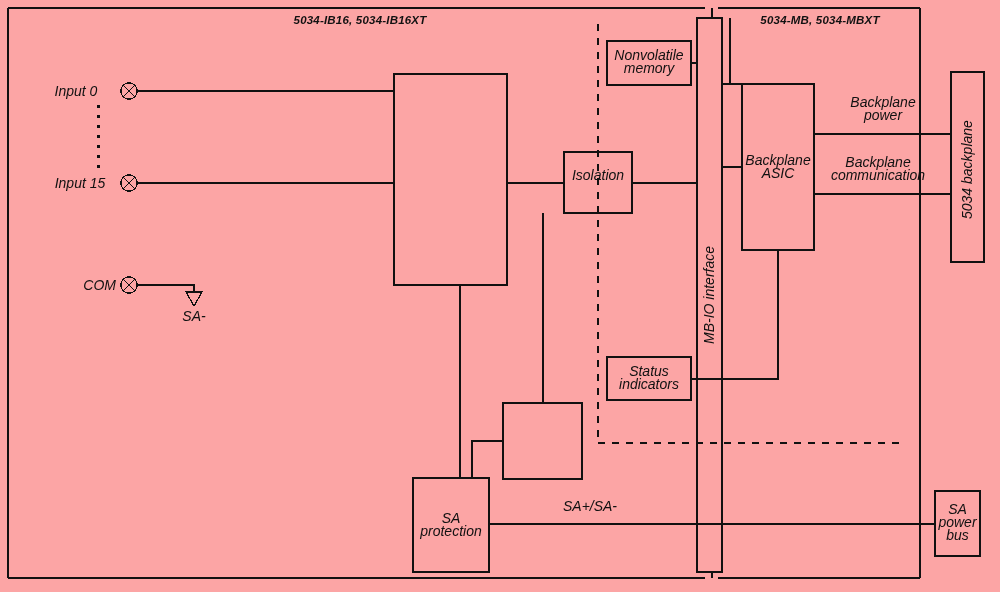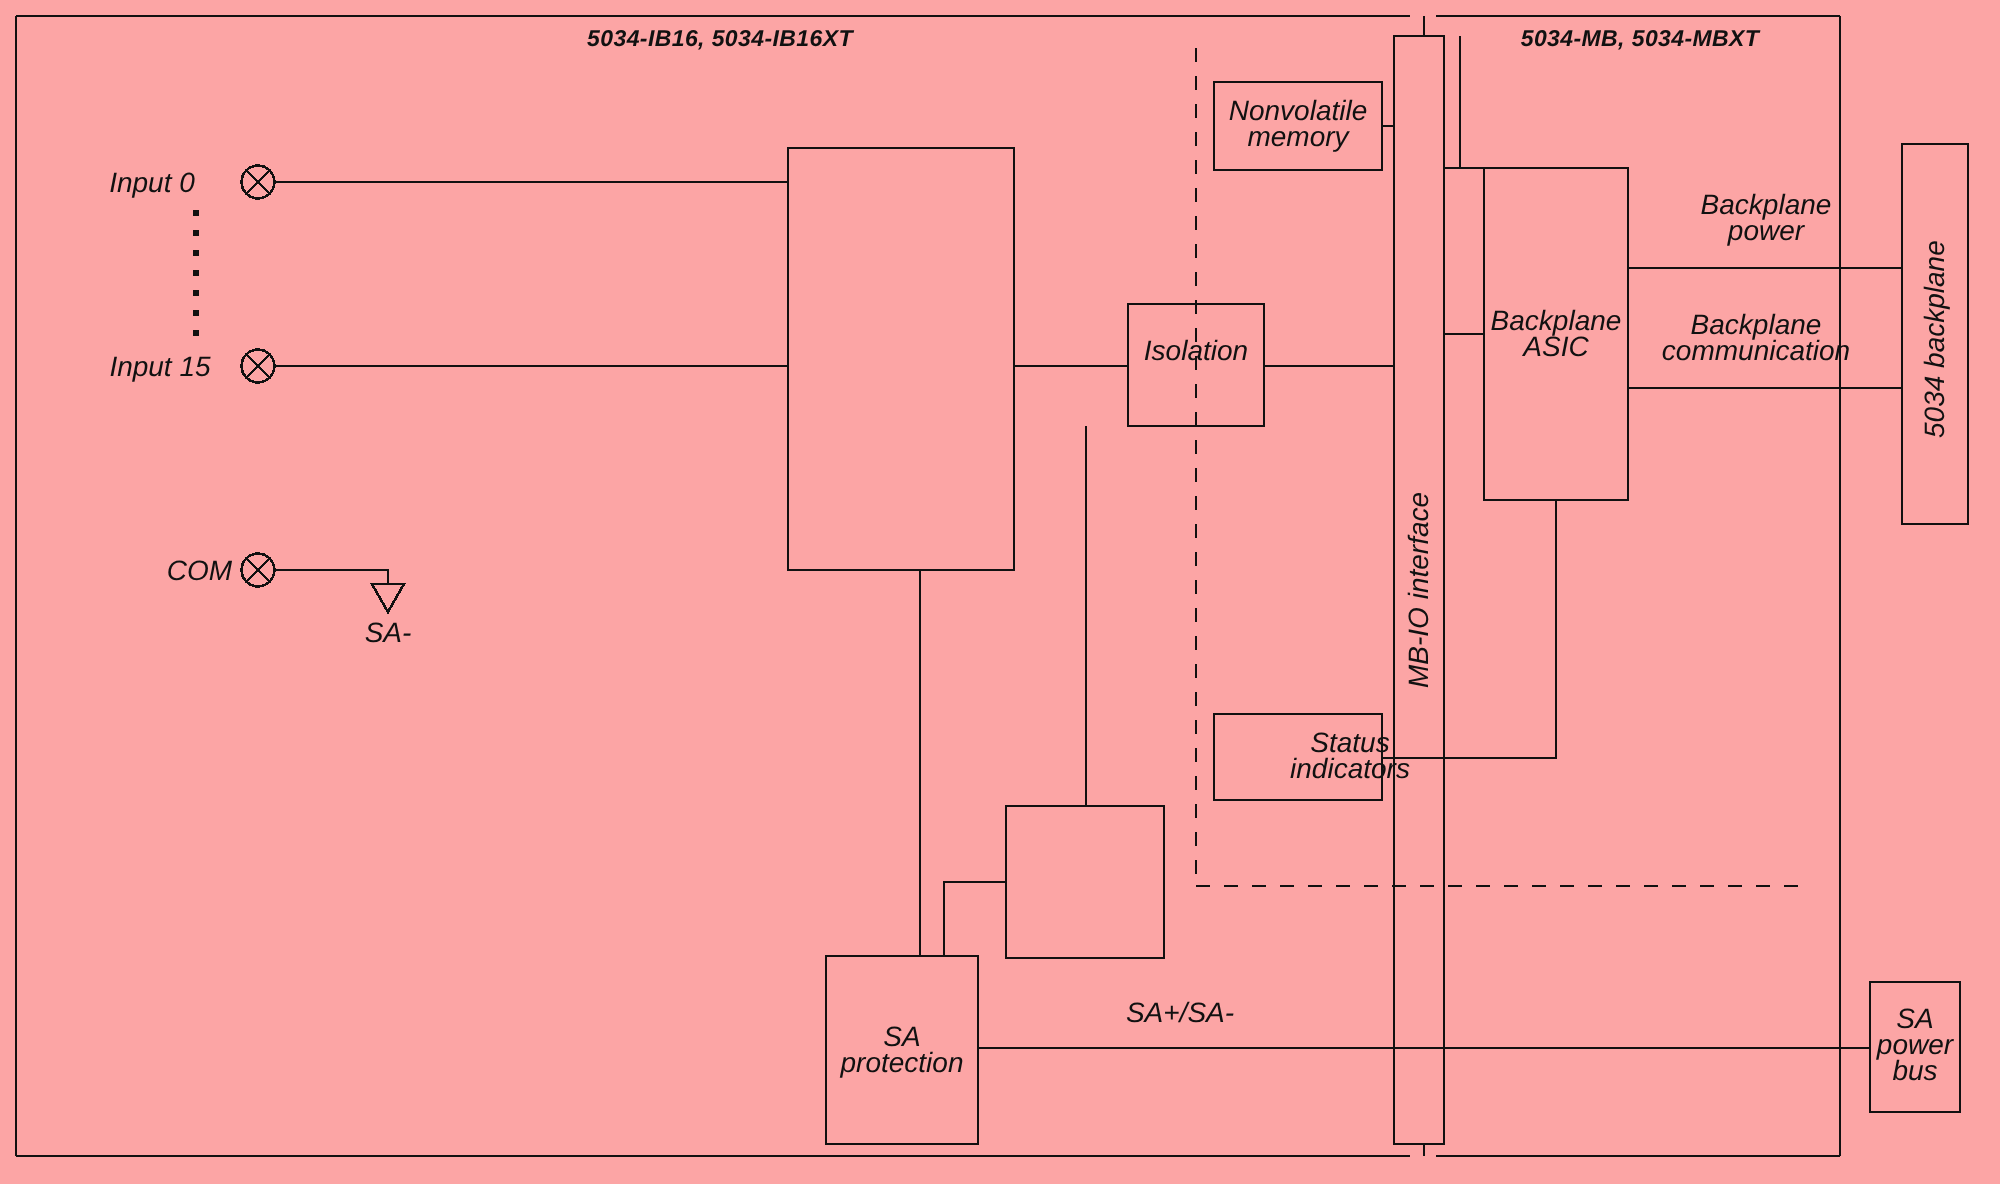--- a/index.html
+++ b/index.html
@@ -116,21 +116,21 @@
 
   <div class="lbl" style="left:36px;top:85px;width:80px;">Input 0</div>
   <div class="lbl" style="left:40px;top:177px;width:80px;">Input 15</div>
   <div class="lbl" style="left:36px;top:279px;width:80px;text-align:right;">COM</div>
 
   <div class="lbl" style="left:164px;top:310px;width:60px;">SA-</div>
 
   <div class="lbl" style="left:564px;top:169px;width:68px;">Isolation</div>
   <div class="lbl" style="left:607px;top:49px;width:84px;">Nonvolatile
 memory</div>
-  <div class="lbl" style="left:607px;top:365px;width:84px;padding-left:26px;">Status
+  <div class="lbl" style="left:607px;top:365px;width:84px;">Status
 indicators</div>
   <div class="lbl" style="left:413px;top:512px;width:76px;">SA
 protection</div>
 
   <div class="lbl rot90" style="left:703px;top:240px;width:13px;height:110px;">MB-IO interface</div>
 
   <div class="lbl" style="left:742px;top:154px;width:72px;">Backplane
 ASIC</div>
 
   <div class="lbl rot90" style="left:961px;top:118px;width:13px;height:104px;">5034 backplane</div>

